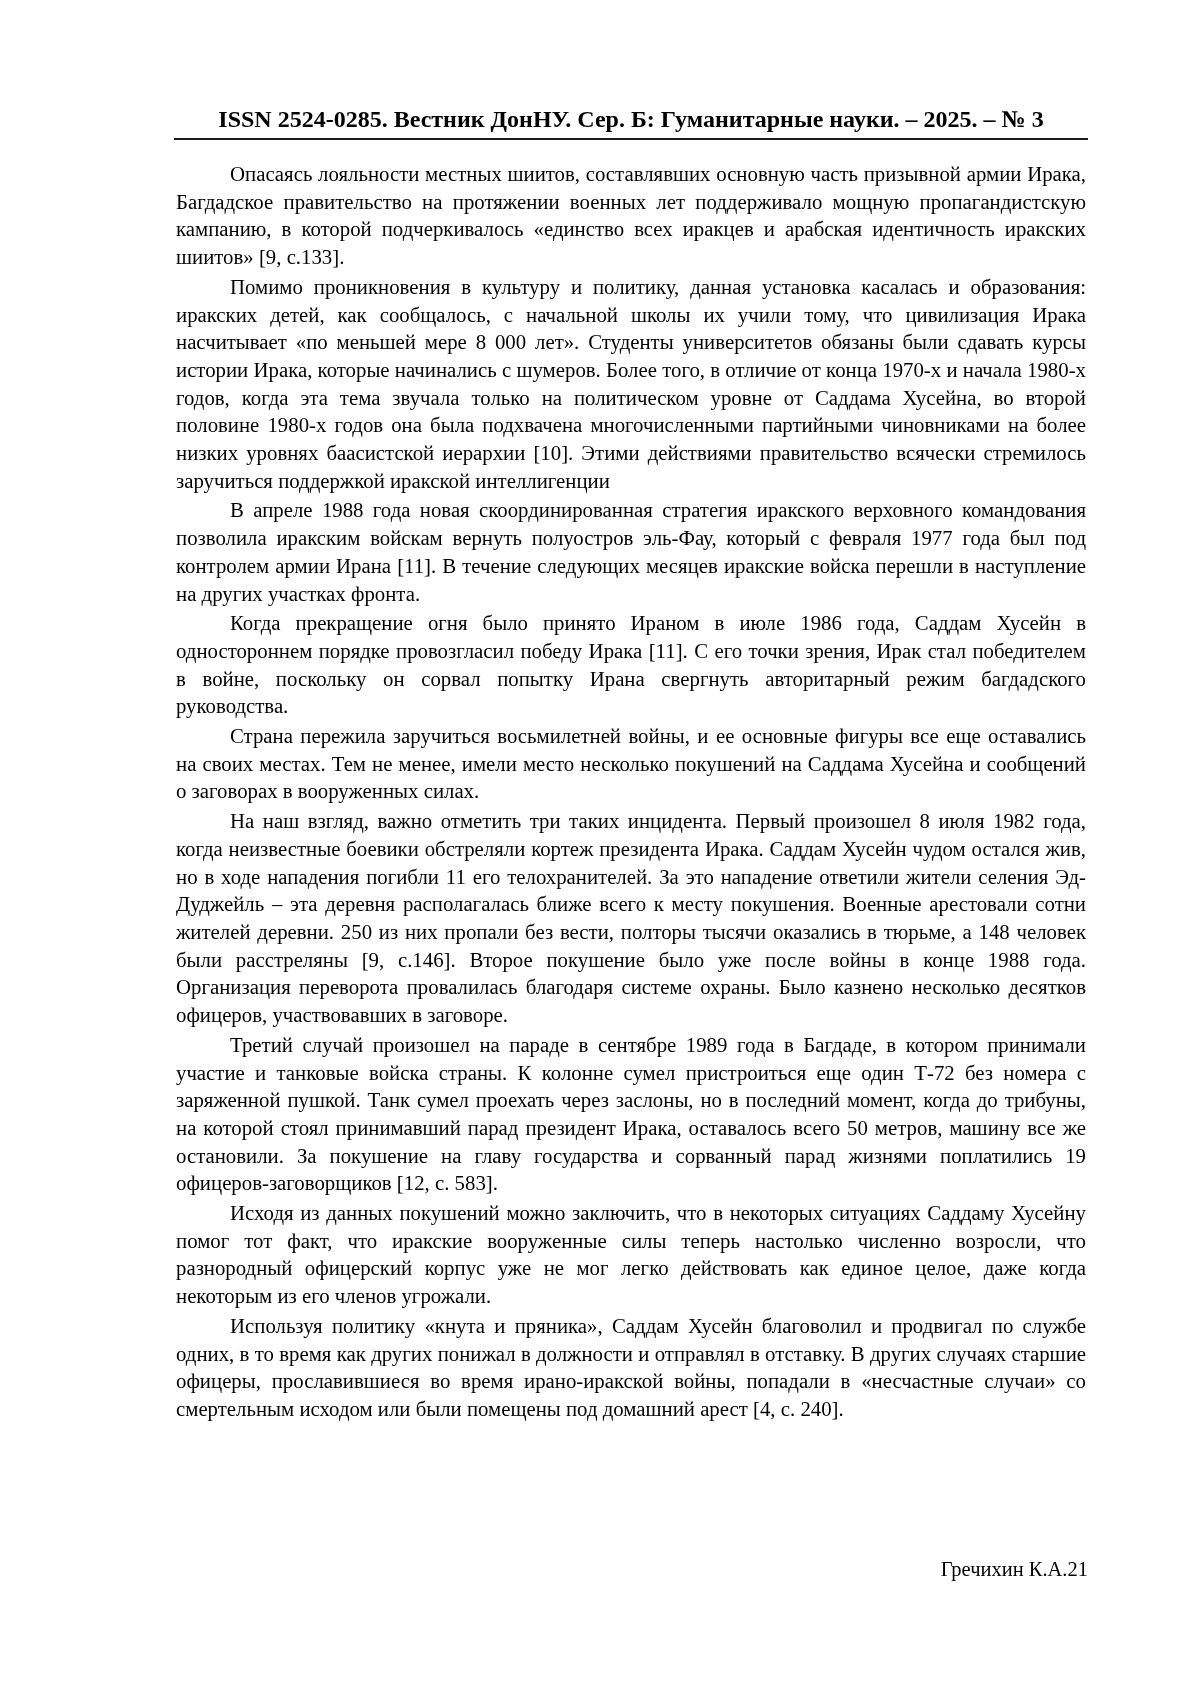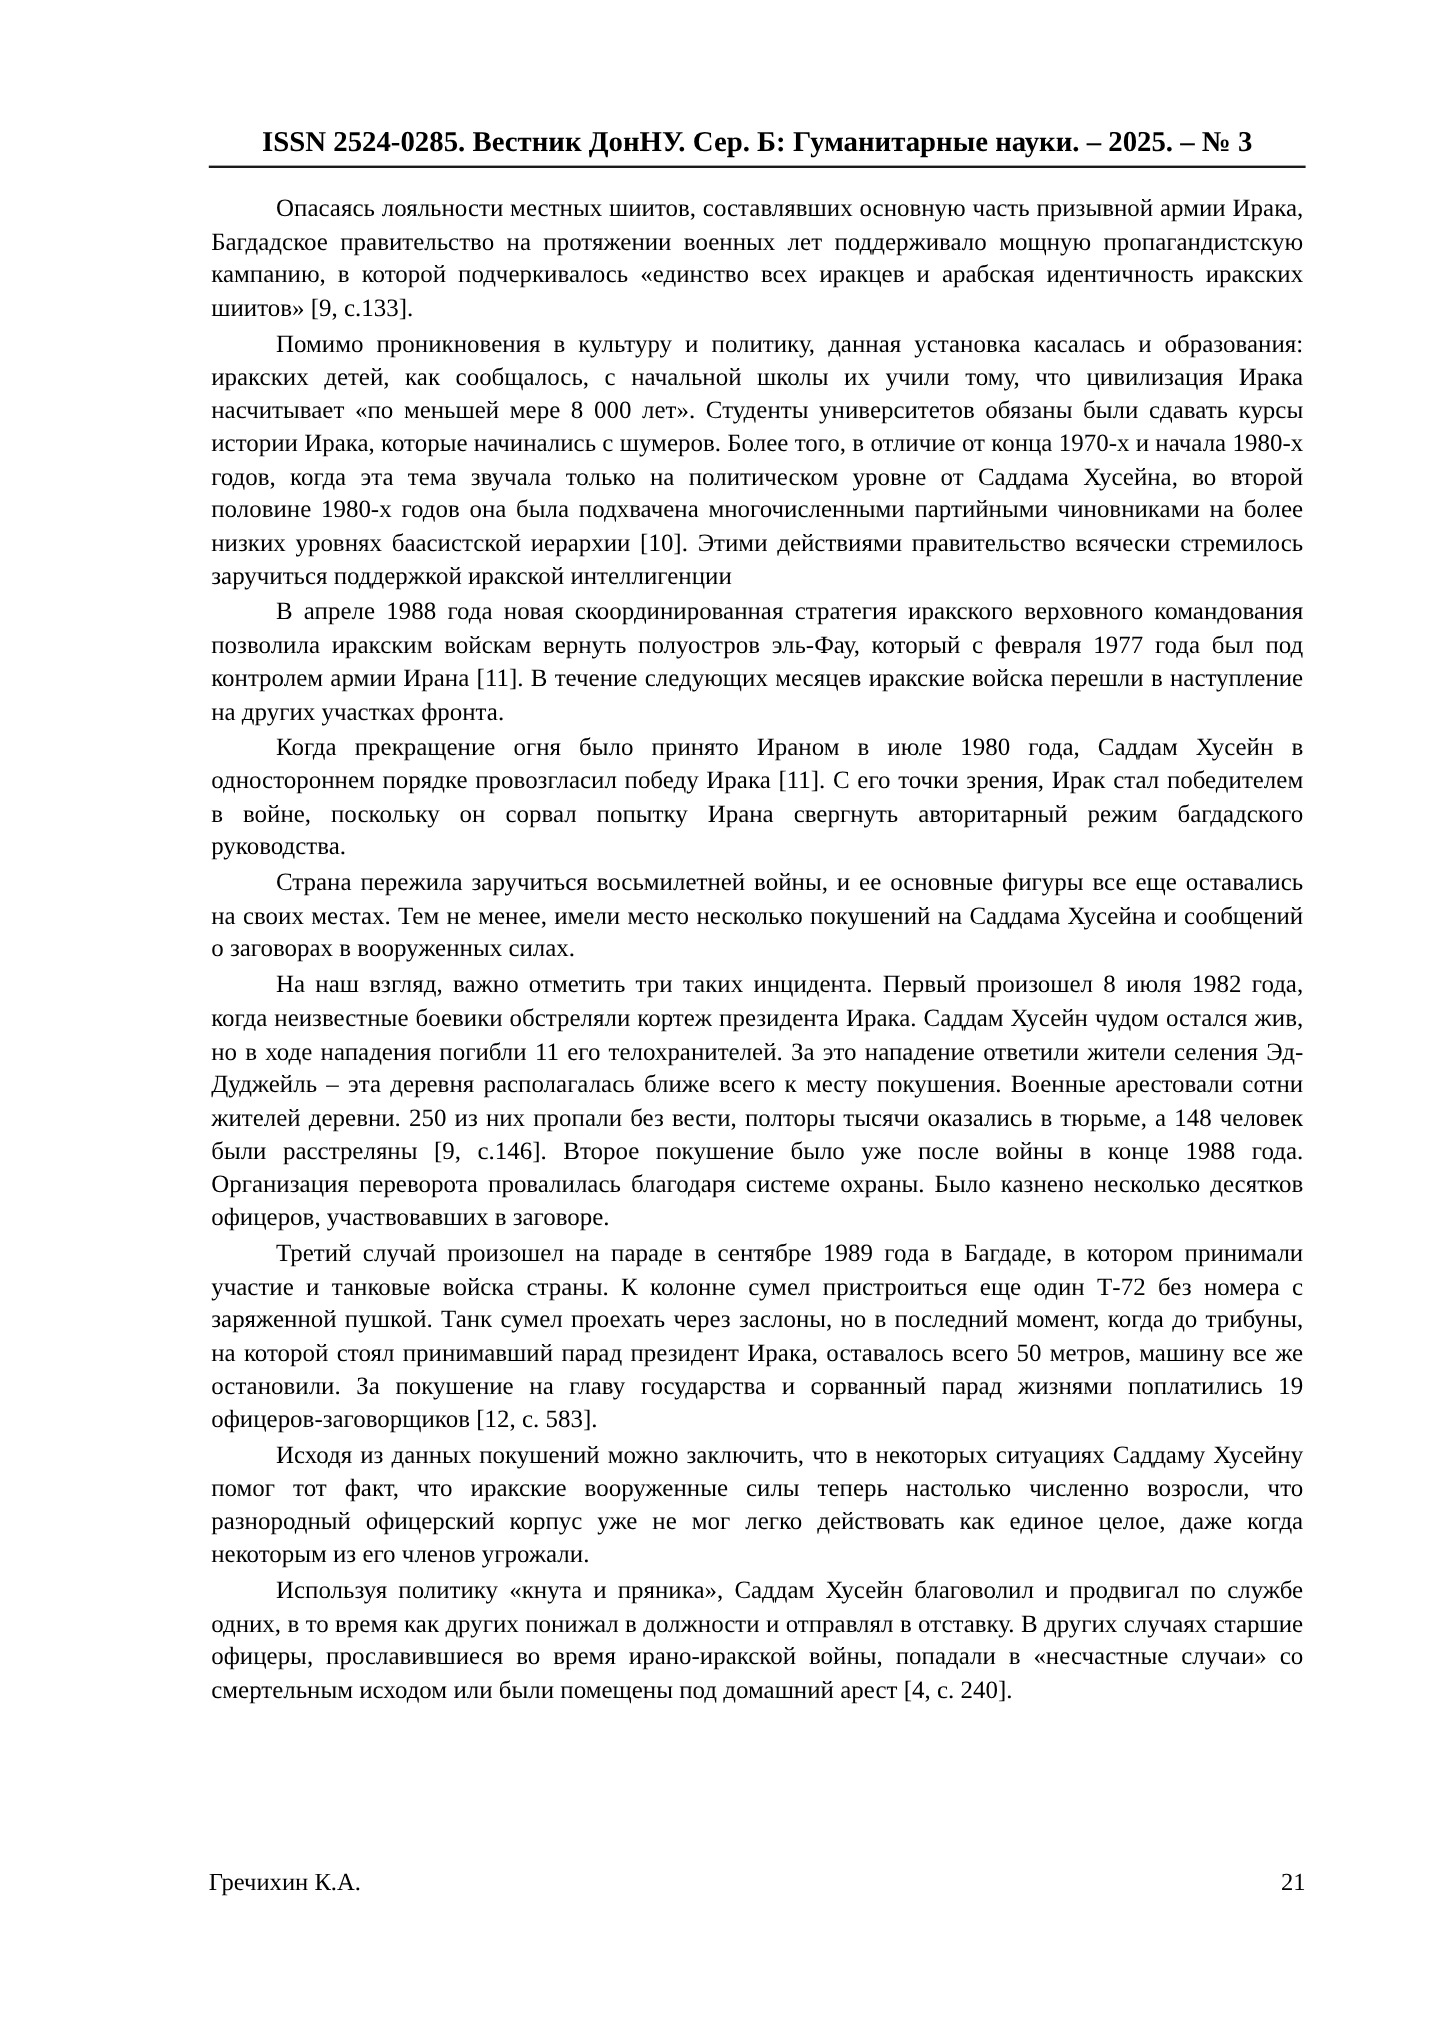--- a/index.html
+++ b/index.html
@@ -49,40 +49,40 @@
     margin: 2px;
     padding: 0;
     text-indent: 54px;
   }
   .page-footer {
     position: absolute;
     top: 1556px;
     left: 174px;
     width: 914px;
     display: flex;
-    justify-content: space-between;
+    justify-content: flex-end;
     align-items: baseline;
     font-size: 20.5px;
     line-height: 26px;
   }
 </style>
 </head>
 <body>
 
 <div class="page">
 
   <div class="running-header">ISSN 2524-0285.  Вестник ДонНУ. Сер. Б: Гуманитарные науки. – 2025. – № 3</div>
 
   <div class="header-rule"></div>
 
   <div class="body-text">
     <p>Опасаясь лояльности местных шиитов, составлявших основную часть призывной армии Ирака, Багдадское правительство на протяжении военных лет поддерживало мощную пропагандистскую кампанию, в которой подчеркивалось «единство всех иракцев и арабская идентичность иракских шиитов» [9, с.133].</p>
     <p>Помимо проникновения в культуру и политику, данная установка касалась и образования: иракских детей, как сообщалось, с начальной школы их учили тому, что цивилизация Ирака насчитывает «по меньшей мере 8 000 лет». Студенты университетов обязаны были сдавать курсы истории Ирака, которые начинались с шумеров. Более того, в отличие от конца 1970-х и начала 1980-х годов, когда эта тема звучала только на политическом уровне от Саддама Хусейна, во второй половине 1980-х годов она была подхвачена многочисленными партийными чиновниками на более низких уровнях баасистской иерархии [10]. Этими действиями правительство всячески стремилось заручиться поддержкой иракской интеллигенции</p>
     <p>В апреле 1988 года новая скоординированная стратегия иракского верховного командования позволила иракским войскам вернуть полуостров эль-Фау, который с февраля 1977 года был под контролем армии Ирана [11]. В течение следующих месяцев иракские войска перешли в наступление на других участках фронта.</p>
-    <p>Когда прекращение огня было принято Ираном в июле 1980 года, Саддам Хусейн в одностороннем порядке провозгласил победу Ирака [11]. С его точки зрения, Ирак стал победителем в войне, поскольку он сорвал попытку Ирана свергнуть авторитарный режим багдадского руководства.</p>
+    <p>Когда прекращение огня было принято Ираном в июле 1986 года, Саддам Хусейн в одностороннем порядке провозгласил победу Ирака [11]. С его точки зрения, Ирак стал победителем в войне, поскольку он сорвал попытку Ирана свергнуть авторитарный режим багдадского руководства.</p>
     <p>Страна пережила заручиться восьмилетней войны, и ее основные фигуры все еще оставались на своих местах. Тем не менее, имели место несколько покушений на Саддама Хусейна и сообщений о заговорах в вооруженных силах.</p>
     <p>На наш взгляд, важно отметить три таких инцидента. Первый произошел 8 июля 1982 года, когда неизвестные боевики обстреляли кортеж президента Ирака. Саддам Хусейн чудом остался жив, но в ходе нападения погибли 11 его телохранителей. За это нападение ответили жители селения Эд-Дуджейль – эта деревня располагалась ближе всего к месту покушения. Военные арестовали сотни жителей деревни. 250 из них пропали без вести, полторы тысячи оказались в тюрьме, а 148 человек были расстреляны [9, с.146].  Второе покушение было уже после войны в конце 1988 года. Организация переворота провалилась благодаря системе охраны. Было казнено несколько десятков офицеров, участвовавших в заговоре.</p>
     <p>Третий случай произошел на параде в сентябре 1989 года в Багдаде, в котором принимали участие и танковые войска страны. К колонне сумел пристроиться еще один Т-72 без номера с заряженной пушкой. Танк сумел проехать через заслоны, но в последний момент, когда до трибуны, на которой стоял принимавший парад президент Ирака, оставалось всего 50 метров, машину все же остановили. За покушение на главу государства и сорванный парад жизнями поплатились 19 офицеров-заговорщиков [12, с. 583].</p>
     <p>Исходя из данных покушений можно заключить, что в некоторых ситуациях Саддаму Хусейну помог тот факт, что иракские вооруженные силы теперь настолько численно возросли, что разнородный офицерский корпус уже не мог легко действовать как единое целое, даже когда некоторым из его членов угрожали.</p>
     <p>Используя политику «кнута и пряника», Саддам Хусейн благоволил и продвигал по службе одних, в то время как других понижал в должности и отправлял в отставку. В других случаях старшие офицеры, прославившиеся во время ирано-иракской войны, попадали в «несчастные случаи» со смертельным исходом или были помещены под домашний арест [4, с. 240].</p>
   </div>
 
   <div class="page-footer">
     <span>Гречихин К.А.</span>
     <span>21</span>

